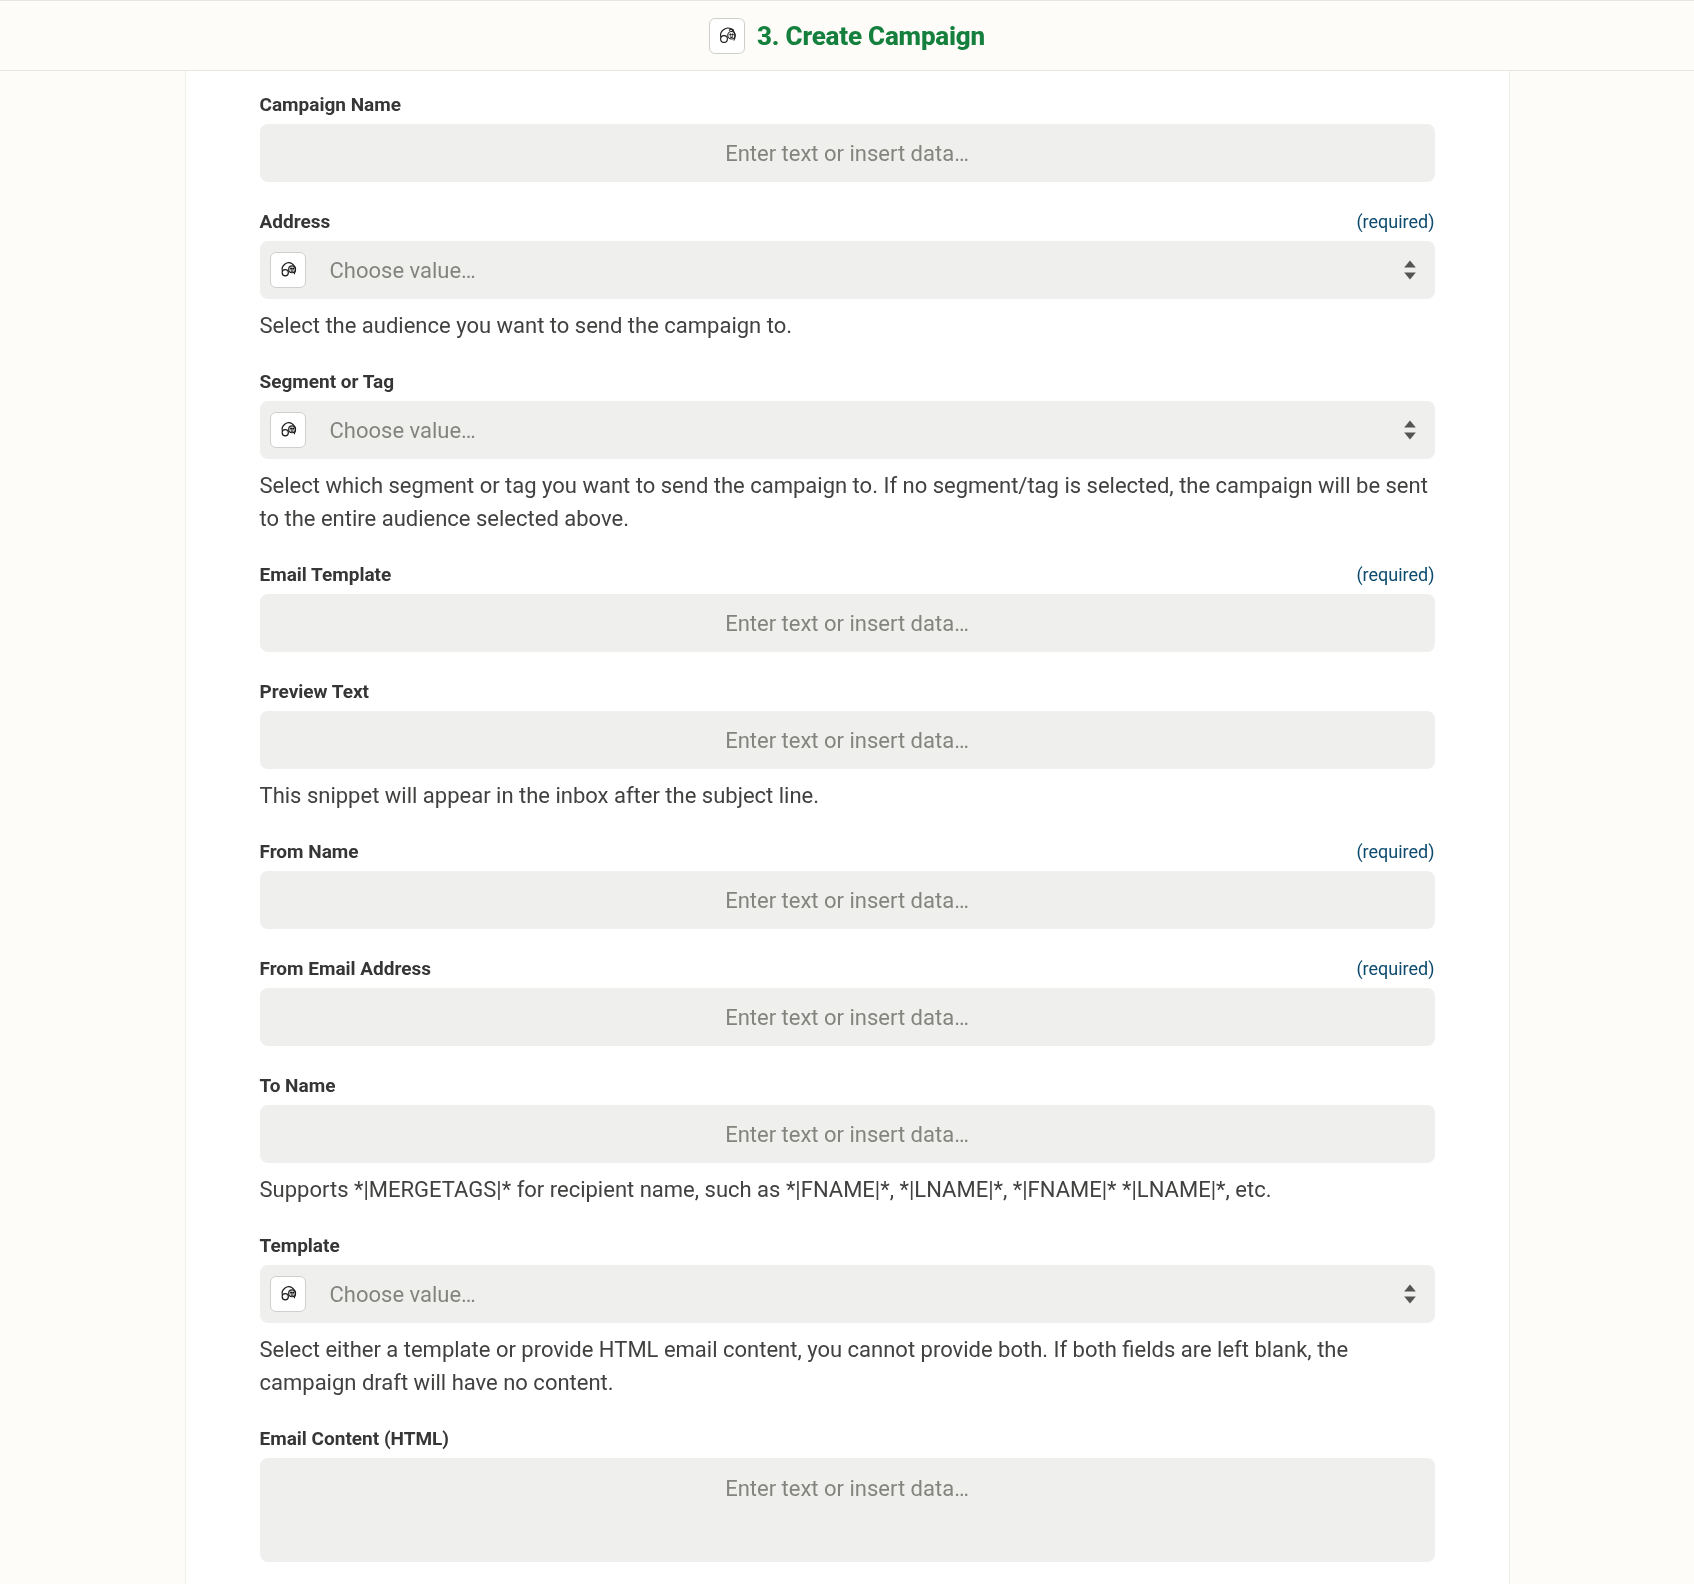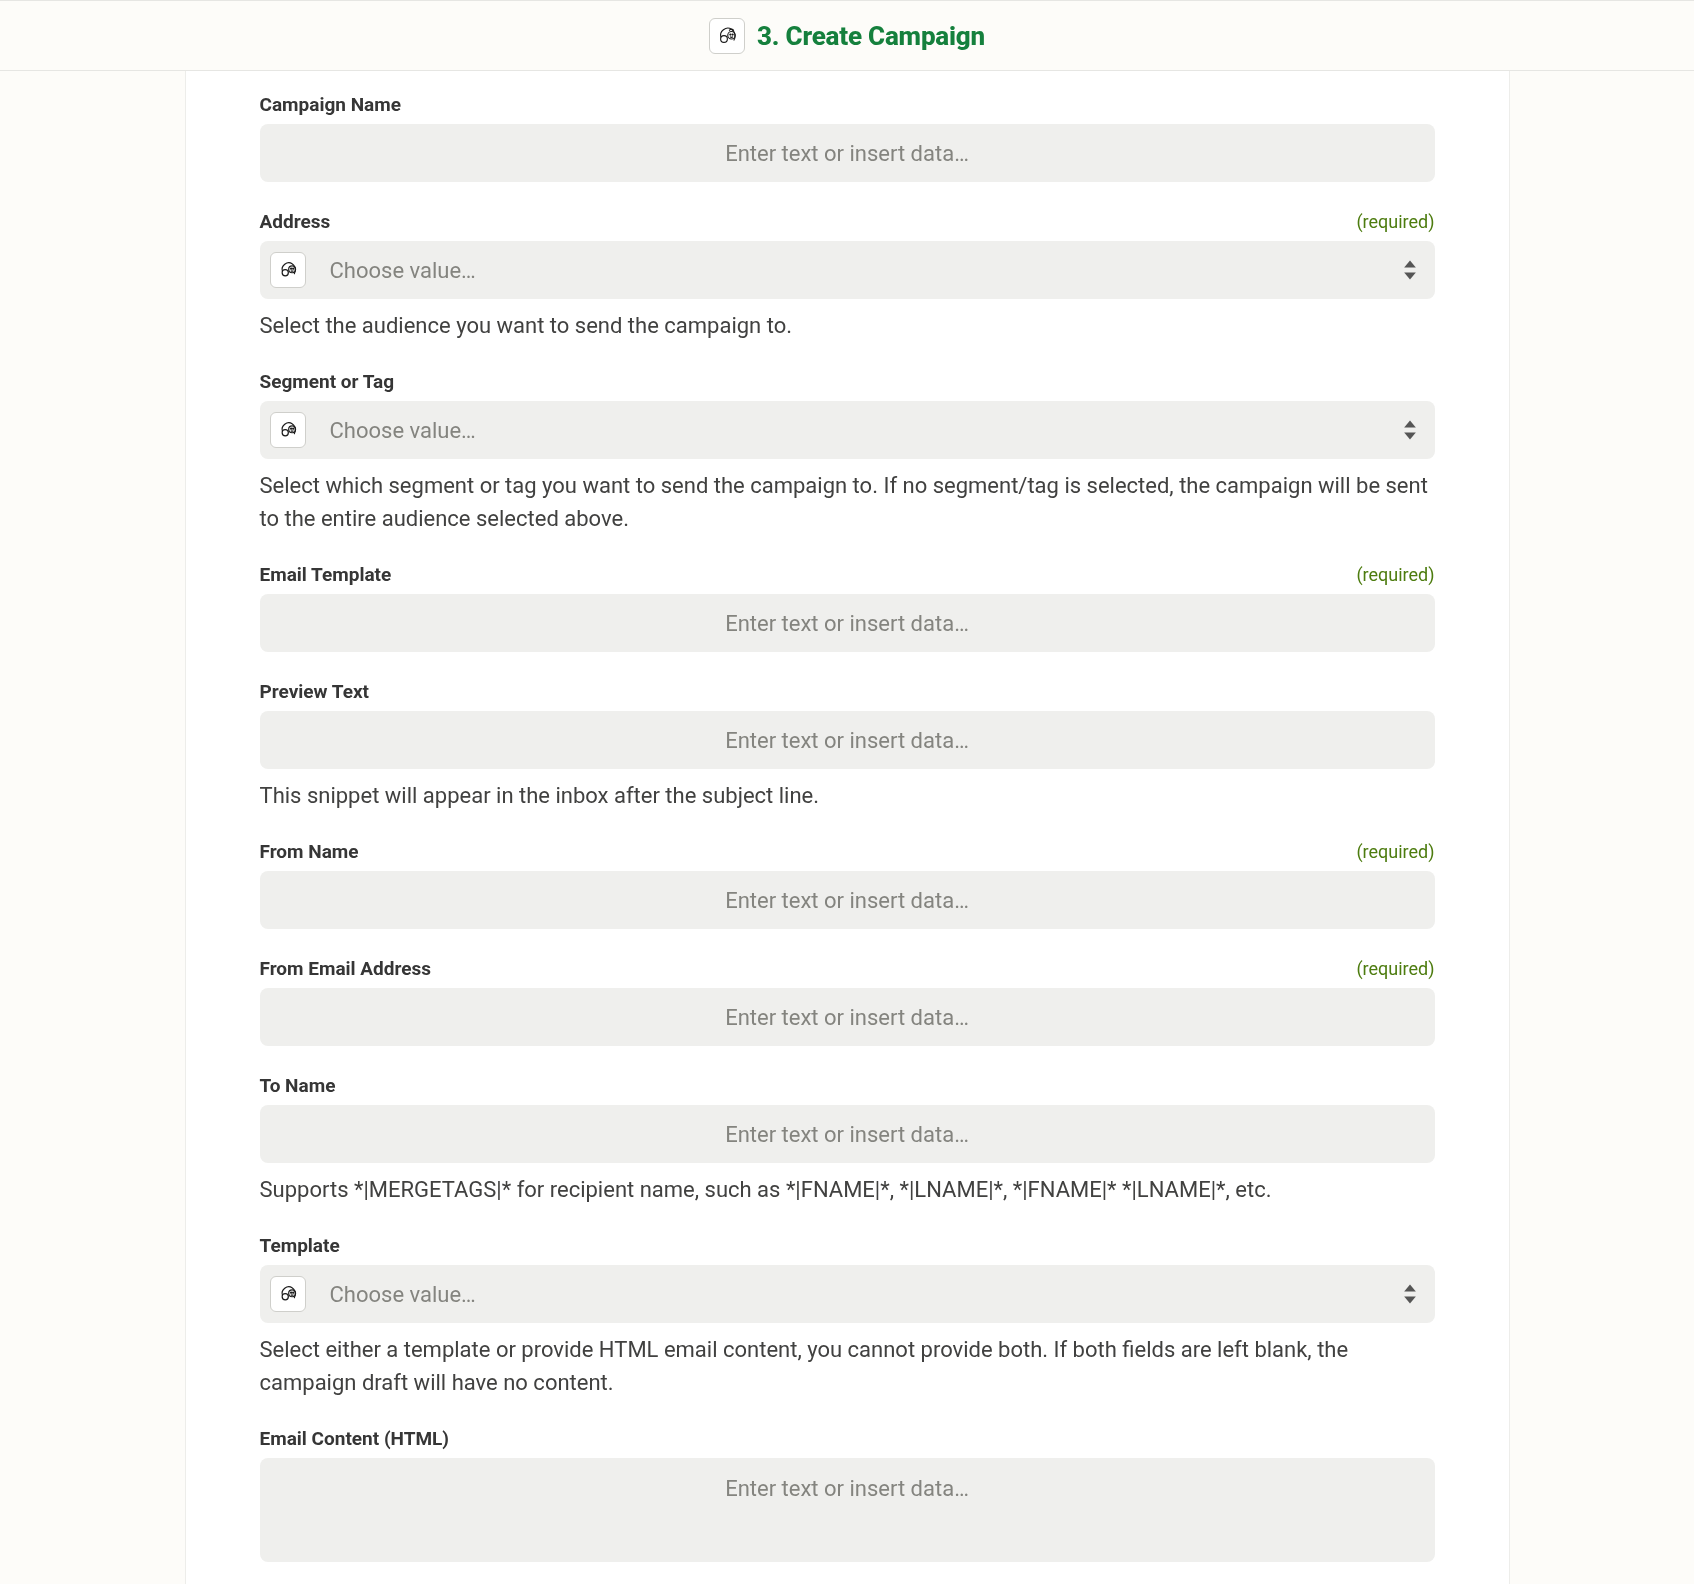--- a/index.html
+++ b/index.html
@@ -58,21 +58,21 @@
     align-items: baseline;
     margin-bottom: 8px;
   }
   .label {
     font-weight: 700;
     font-size: 19px;
     color: #363636;
   }
   .req {
     font-size: 18px;
-    color: #4d7c0f;
+    color: #0c4a6e;
   }
   .input, .select, .textarea {
     width: 100%;
     background: #efefed;
     border: none;
     border-radius: 8px;
     padding: 14px 18px;
     font-size: 22px;
     color: #3a3a3a;
     font-family: inherit;

